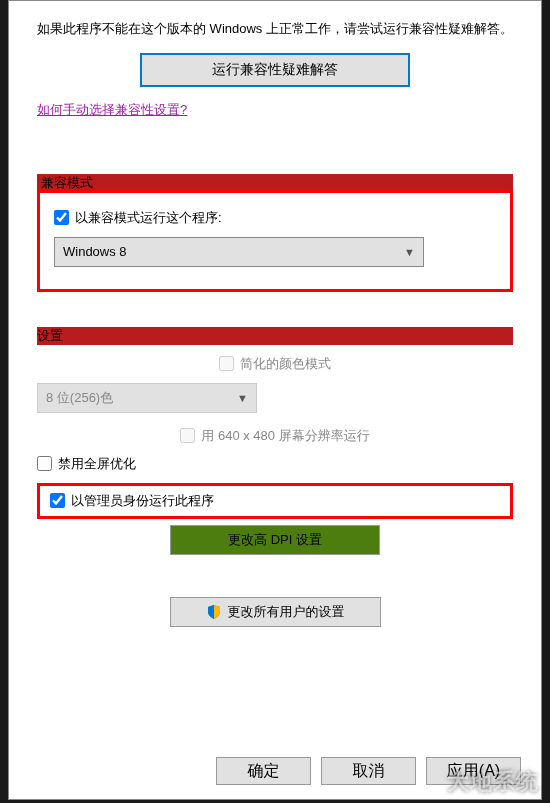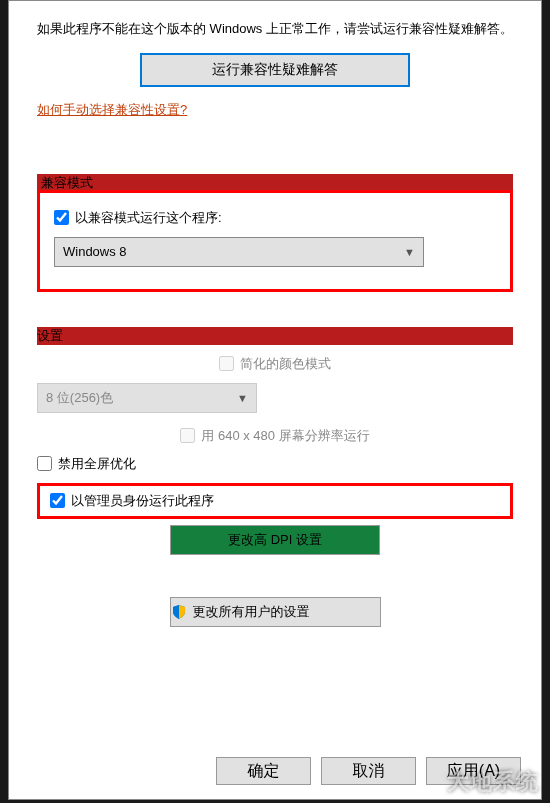--- a/index.html
+++ b/index.html
@@ -57,21 +57,21 @@
       margin: 0 auto 14px auto;
       width: 270px;
       height: 34px;
       border: 2px solid #0078d7;
       background: #e1e1e1;
       font-size: 14px;
       cursor: pointer;
       font-family: inherit;
     }
     .link {
-      color: #c2410c;
+      color: #a21caf;
       text-decoration: underline;
       cursor: pointer;
       font-size: 13px;
       display: inline-block;
       margin-bottom: 20px;
     }
     .group {
       position: relative;
       border: 1px solid #d0d0d0;
       padding: 16px 14px 14px 14px;
@@ -129,28 +129,29 @@
     .chevron {
       font-size: 11px;
       color: #555;
     }
     .gray-button {
       display: block;
       margin: 6px auto 4px auto;
       width: 210px;
       height: 30px;
       border: 1px solid #999;
-      background: #15803d;
+      background: #4d7c0f;
       font-size: 13px;
       cursor: pointer;
       font-family: inherit;
     }
     .shield-button {
       display: flex;
       align-items: center;
+      justify-content: center;
       gap: 6px;
       margin: 0 auto;
       width: 211px;
       height: 30px;
       border: 1px solid #999;
       background: #e1e1e1;
       font-size: 13px;
       cursor: pointer;
       font-family: inherit;
     }

